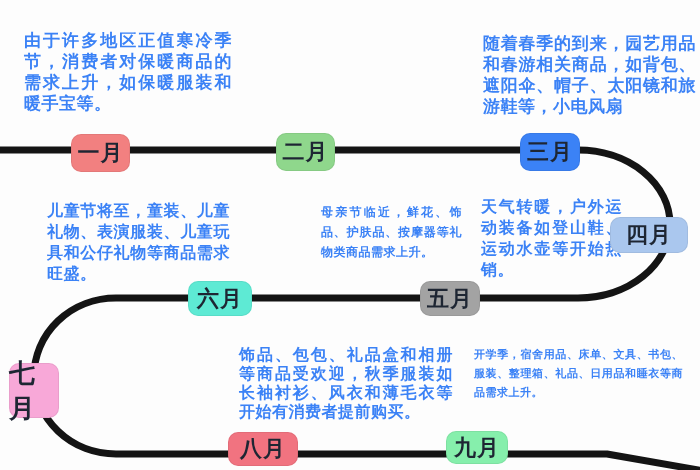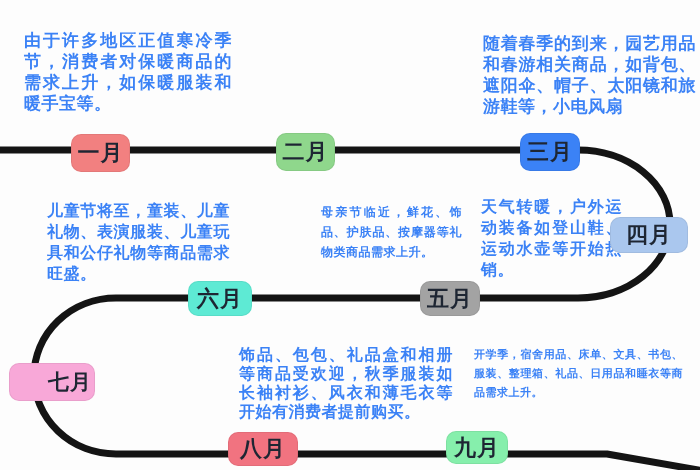--- a/index.html
+++ b/index.html
@@ -28,21 +28,21 @@
     text-align:justify;
     letter-spacing:0.5px;
   }
   
   .m-jan{left:71px;top:134px;width:59px;height:38px;}
   .m-feb{left:276px;top:133px;width:59px;height:38px;}
   .m-mar{left:520px;top:133px;width:60px;height:38px;}
   .m-apr{left:610px;top:217px;width:78px;height:36px;}
   .m-may{left:420px;top:281px;width:60px;height:35px;}
   .m-jun{left:188px;top:281px;width:64px;height:35px;}
-  .m-jul{left:9px;top:363px;width:50px;height:38px;font-size:21px;padding-left:36px;}
+  .m-jul{left:9px;top:363px;width:50px;height:55px;font-size:26px;}
   .m-aug{left:228px;top:432px;width:70px;height:34px;}
   .m-sep{left:446px;top:431px;width:62px;height:33px;}
   
   .t-jan{left:24px;top:30px;width:208px;font-size:17px;line-height:21px;}
   .t-feb{left:249px;top:50px;width:217px;font-size:17px;line-height:20px;}
   .t-mar{left:483px;top:33px;width:213px;font-size:17px;line-height:21px;}
   .t-apr{left:481px;top:196px;width:141px;font-size:16px;line-height:21px;}
   .t-may{left:321px;top:202px;width:141px;font-size:12px;line-height:20px;}
   .t-jun{left:47px;top:200px;width:183px;font-size:16px;line-height:21px;}
   .t-jul{left:69px;top:345px;width:164px;font-size:16px;line-height:19px;}

